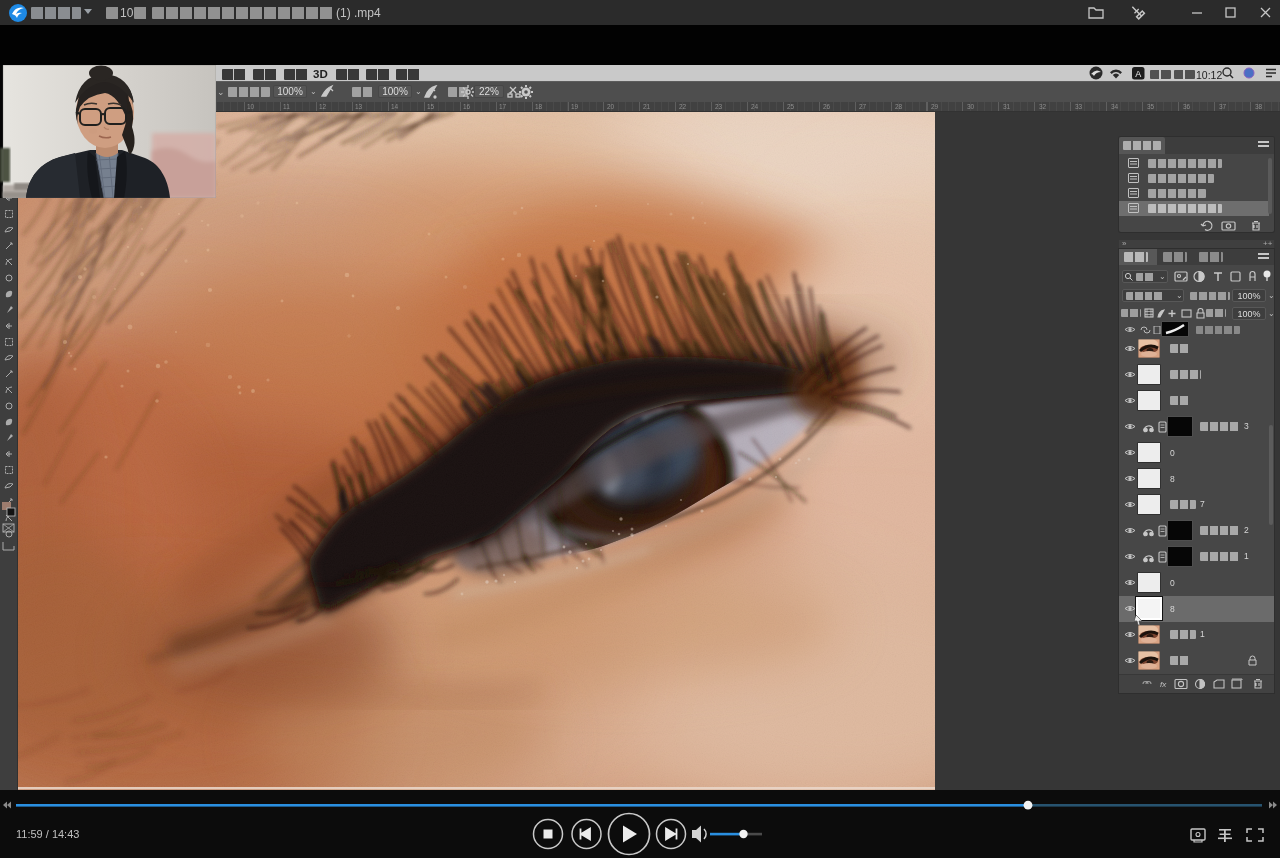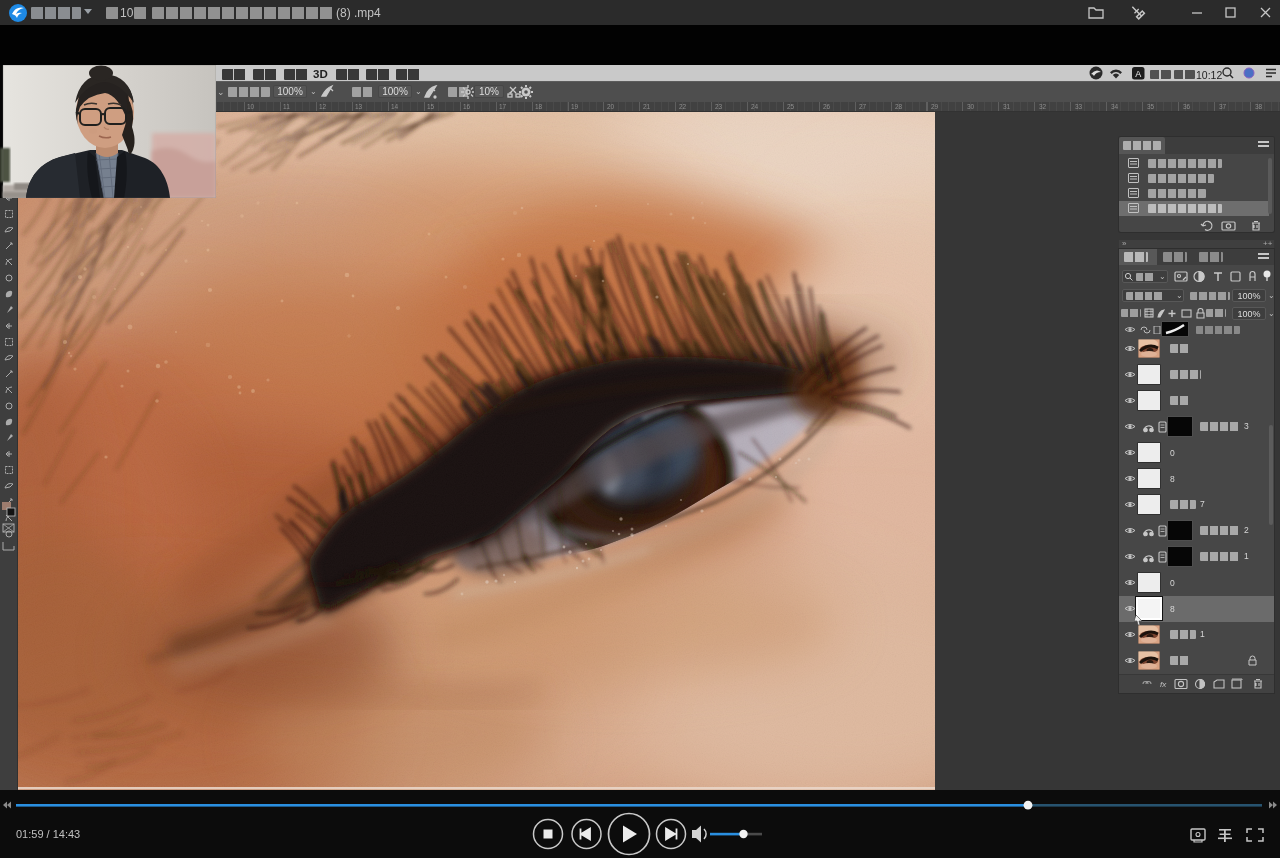--- a/index.html
+++ b/index.html
@@ -11,21 +11,21 @@
     <svg class="abs" style="left:8px;top:3px" width="20" height="20" viewBox="0 0 20 20">
 <circle cx="10" cy="10" r="9" fill="#1e8ae6"></circle>
 <path d="M4,11 Q8,3 16,5 Q10,6 8,11 Q11,9 14,10 Q10,11 9,15 Q8,12 4,11Z" fill="#fff"></path>
 </svg>
     <i style="position:absolute;left:31px;top:7px;width:50px;height:12px;background:repeating-linear-gradient(90deg,#b8bcc2 0 11.5px,transparent 11.5px 13.5px);opacity:0.68;filter:blur(0.6px);border-radius:1px;"></i>
     <div class="t" style="left:84px;top:9px;border-left:4px solid transparent;border-right:4px solid transparent;border-top:5px solid #9aa0a6;width:0"></div>
     <i style="position:absolute;left:106px;top:7px;width:13px;height:12px;background:repeating-linear-gradient(90deg,#c2c2c2 0 12px,transparent 12px 14px);opacity:0.68;filter:blur(0.6px);border-radius:1px;"></i>
     <div class="t" style="left:120px;top:6px;font-size:12px;color:#c2c2c2">10</div>
     <i style="position:absolute;left:134px;top:7px;width:13px;height:12px;background:repeating-linear-gradient(90deg,#c2c2c2 0 12px,transparent 12px 14px);opacity:0.68;filter:blur(0.6px);border-radius:1px;"></i>
     <i style="position:absolute;left:152px;top:7px;width:182px;height:12px;background:repeating-linear-gradient(90deg,#c2c2c2 0 12px,transparent 12px 14px);opacity:0.68;filter:blur(0.6px);border-radius:1px;"></i>
-    <div class="t" style="left:336px;top:6px;font-size:12px;color:#c2c2c2">(8) .mp4</div>
+    <div class="t" style="left:336px;top:6px;font-size:12px;color:#c2c2c2">(1) .mp4</div>
     <svg class="abs" style="left:1080px;top:0" width="200" height="25" viewBox="0 0 200 25">
 <g stroke="#c6c6c6" stroke-width="1.3" fill="none">
 <path d="M9,8 h5 l2,2 h7 v8 h-14 z"></path>
 <g transform="translate(58,12.5) rotate(45)">
           <path d="M-5,0 h10 M2,0 v-4 h3 v8 h-3 z M-5,0 l-3,0" stroke-width="1.5"></path>
           <path d="M-2,-3 v6"></path>
         </g>
 <path d="M112,13 h10"></path>
 <rect x="146" y="8" width="9" height="9"></rect>
 <path d="M181,8 l9,9 M190,8 l-9,9"></path>
@@ -81,21 +81,21 @@
         <path d="M148,1 v3 M148,12 v3 M141,8 h3 M152,8 h3 M143,3.5 l2,2 M153,3.5 l-2,2 M143,12.5 l2,-2 M153,12.5 l-2,-2"></path>
 <path d="M190,3 l6,6 M196,3 l-6,6"></path>
 <rect x="188" y="10" width="4" height="3"></rect>
         <rect x="196" y="10" width="4" height="3"></rect>
 </g>
     </svg>
     <i style="position:absolute;left:352px;top:87px;width:22px;height:10px;background:repeating-linear-gradient(90deg,#c9c9c9 0 9px,transparent 9px 11px);opacity:0.68;filter:blur(0.4px);border-radius:1px;"></i>
     <div class="abs" style="left:378px;top:85px;width:34px;height:13px;background:#565656;border:1px solid #474747;border-radius:2px;color:#ddd;font-size:10px;text-align:center;line-height:12px">100%</div>
     <div class="t" style="left:415px;top:87px;font-size:8px;color:#bbb">⌄</div>
     <i style="position:absolute;left:448px;top:87px;width:22px;height:10px;background:repeating-linear-gradient(90deg,#c9c9c9 0 9px,transparent 9px 11px);opacity:0.68;filter:blur(0.4px);border-radius:1px;"></i>
-    <div class="abs" style="left:474px;top:85px;width:30px;height:13px;background:#565656;border:1px solid #474747;border-radius:2px;color:#ddd;font-size:10px;text-align:center;line-height:12px">10%</div>
+    <div class="abs" style="left:474px;top:85px;width:30px;height:13px;background:#565656;border:1px solid #474747;border-radius:2px;color:#ddd;font-size:10px;text-align:center;line-height:12px">22%</div>
     <div class="t" style="left:507px;top:87px;font-size:8px;color:#bbb">⌄</div>
     <svg class="abs" style="left:518px;top:84px" width="70" height="16" viewBox="0 0 70 16">
 <g fill="#c9c9c9">
         <circle cx="8" cy="8" r="4.5"></circle>
         <circle cx="8" cy="8" r="1.8" fill="#4e4e4e"></circle>
 <g stroke="#c9c9c9" stroke-width="2">
           <path d="M8,1 v2 M8,13 v2 M1,8 h2 M13,8 h2 M3,3 l1.5,1.5 M11.5,11.5 l1.5,1.5 M13,3 l-1.5,1.5 M4.5,11.5 L3,13"></path>
         </g>
       </g>
 </svg>
@@ -915,21 +915,21 @@
     <div class="abs" style="left:1269px;top:425px;width:4px;height:100px;background:#5c5c5c;border-radius:2px"></div>
     <div class="abs" style="left:0;top:790px;width:1280px;height:68px;background:#0c0c0c"></div>
     <svg class="abs" style="left:0;top:797px" width="1280" height="18" viewBox="0 0 1280 18">
 <path d="M3,8 l4,-3.5 v7z M7,8 l4,-3.5 v7z" fill="#8a8a8a" transform="translate(0,0) scale(1,1)"></path>
 <path d="M3,4.5 l-0,0"></path>
 <path d="M1277,8 l-4,-3.5 v7z M1273,8 l-4,-3.5 v7z" fill="#8a8a8a"></path>
 <rect x="16" y="7" width="1012" height="2.6" fill="#2a8fe0"></rect>
 <rect x="1028" y="7" width="234" height="2.6" fill="#27536f"></rect>
 <circle cx="1028" cy="8.2" r="4.4" fill="#f2f2f2"></circle>
 </svg>
-    <div class="t" style="left:16px;top:828px;font-size:11px;color:#c0c0c0">01:59 / 14:43</div>
+    <div class="t" style="left:16px;top:828px;font-size:11px;color:#c0c0c0">11:59 / 14:43</div>
     <svg class="abs" style="left:520px;top:806px" width="260" height="52" viewBox="0 0 260 52">
 <g stroke="#c9c9c9" stroke-width="1.5" fill="none">
 <circle cx="28" cy="28" r="14.5"></circle>
 <circle cx="66.5" cy="28" r="14.5"></circle>
 <circle cx="109" cy="28" r="20.5" stroke-width="1.7"></circle>
 <circle cx="151" cy="28" r="14.5"></circle>
 </g>
 <rect x="23.5" y="23.5" width="9" height="9" fill="#ececec"></rect>
 <path d="M61,28 l9,-5.5 v11z M60.5,22.5 v11" stroke="#ececec" stroke-width="1.8" fill="#ececec"></path>
 <path d="M103,19.5 l14,8.5 l-14,8.5z" fill="#ececec"></path>

